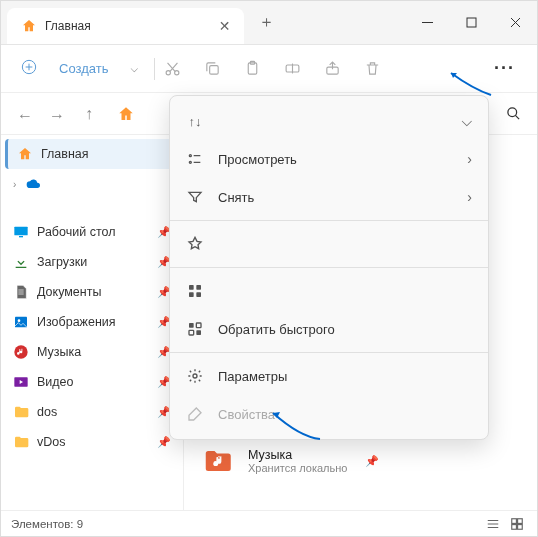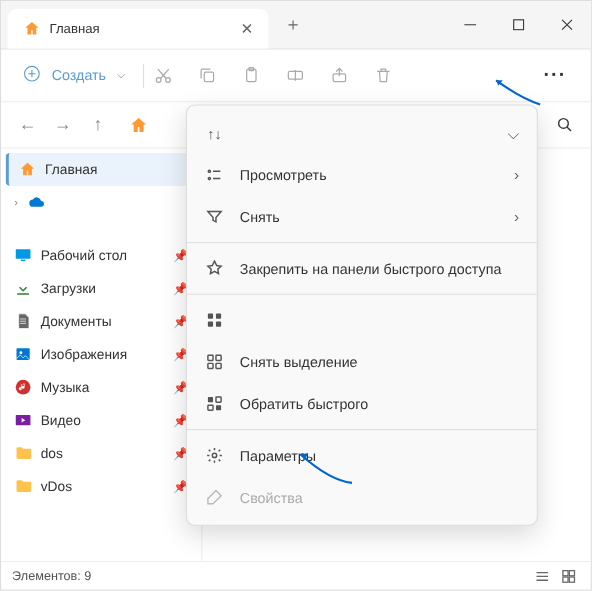--- a/index.html
+++ b/index.html
@@ -10,21 +10,21 @@
 .tab-icon { width: 16px; height: 16px; }
 .tab-title { font-size: 12px; color: #333; }
 .tab-close { margin-left: 120px; color: #666; font-size: 14px; cursor: pointer; }
 .new-tab { margin-left: 14px; color: #666; font-size: 16px; cursor: pointer; }
 .spacer { flex: 1; }
 .win-controls { display: flex; }
 .win-btn { width: 44px; height: 44px; display: flex; align-items: center; justify-content: center; color: #333; cursor: pointer; }
 .win-btn svg { width: 11px; height: 11px; }
 
 .toolbar { height: 48px; display: flex; align-items: center; padding: 0 12px; gap: 4px; border-bottom: 1px solid #eee; }
-.tb-btn { display: flex; align-items: center; gap: 10px; padding: 6px 8px; color: #888; font-size: 13px; border-radius: 4px; cursor: pointer; }
+.tb-btn { display: flex; align-items: center; gap: 22px; padding: 6px 8px; color: #888; font-size: 13px; border-radius: 4px; cursor: pointer; }
 .tb-btn.primary { color: #5b9bd5; }
 .tb-icon { width: 18px; height: 18px; display: flex; align-items: center; justify-content: center; color: #aaa; }
 .tb-sep { width: 1px; height: 22px; background: #ddd; margin: 0 4px; }
 .more-btn { margin-left: auto; color: #333; font-size: 18px; letter-spacing: 1px; padding: 6px 10px; cursor: pointer; font-weight: bold; }
 
 .navbar { height: 42px; display: flex; align-items: center; padding: 0 10px; gap: 4px; border-bottom: 1px solid #eee; }
 .nav-btn { width: 28px; height: 28px; display: flex; align-items: center; justify-content: center; color: #888; cursor: pointer; }
 .crumb-home { width: 22px; height: 22px; display: flex; align-items: center; justify-content: center; margin-left: 8px; }
 .addr-right { margin-left: auto; color: #666; font-size: 12px; padding: 4px 6px; }
 .search-btn { width: 28px; height: 28px; display: flex; align-items: center; justify-content: center; color: #333; cursor: pointer; margin-left: 6px; }
@@ -326,43 +326,31 @@
     <span>Снять</span>
     <span class="dd-chev">›</span>
   </div>
   <div class="dd-sep"></div>
   <div class="dd-item">
     <span class="dd-icon">
         <svg width="16" height="16" viewBox="0 0 24 24" fill="none" stroke="currentColor" stroke-width="2">
           <path d="M12 2l3 6 6 1-4.5 4 1 6-5.5-3-5.5 3 1-6L3 9l6-1z"></path>
         </svg>
       </span>
-    <span>Закрепить на панели быстрого доступа</span>
   </div>
   <div class="dd-sep"></div>
   <div class="dd-item">
     <span class="dd-icon">
         <svg width="16" height="16" viewBox="0 0 24 24" fill="currentColor">
           <rect x="3" y="3" width="7" height="7" rx="1"></rect>
           <rect x="14" y="3" width="7" height="7" rx="1"></rect>
           <rect x="3" y="14" width="7" height="7" rx="1"></rect>
           <rect x="14" y="14" width="7" height="7" rx="1"></rect>
         </svg>
       </span>
-  </div>
-  <div class="dd-item">
-    <span class="dd-icon">
-        <svg width="16" height="16" viewBox="0 0 24 24" fill="none" stroke="currentColor" stroke-width="2">
-          <rect x="3" y="3" width="7" height="7" rx="1"></rect>
-          <rect x="14" y="3" width="7" height="7" rx="1"></rect>
-          <rect x="3" y="14" width="7" height="7" rx="1"></rect>
-          <rect x="14" y="14" width="7" height="7" rx="1"></rect>
-        </svg>
-      </span>
-    <span>Снять выделение</span>
   </div>
   <div class="dd-item">
     <span class="dd-icon">
         <svg width="16" height="16" viewBox="0 0 24 24">
           <rect x="3" y="3" width="7" height="7" rx="1" fill="currentColor"></rect>
           <rect x="14" y="3" width="7" height="7" rx="1" fill="none" stroke="currentColor" stroke-width="2"></rect>
           <rect x="3" y="14" width="7" height="7" rx="1" fill="none" stroke="currentColor" stroke-width="2"></rect>
           <rect x="14" y="14" width="7" height="7" rx="1" fill="currentColor"></rect>
         </svg>
       </span>

